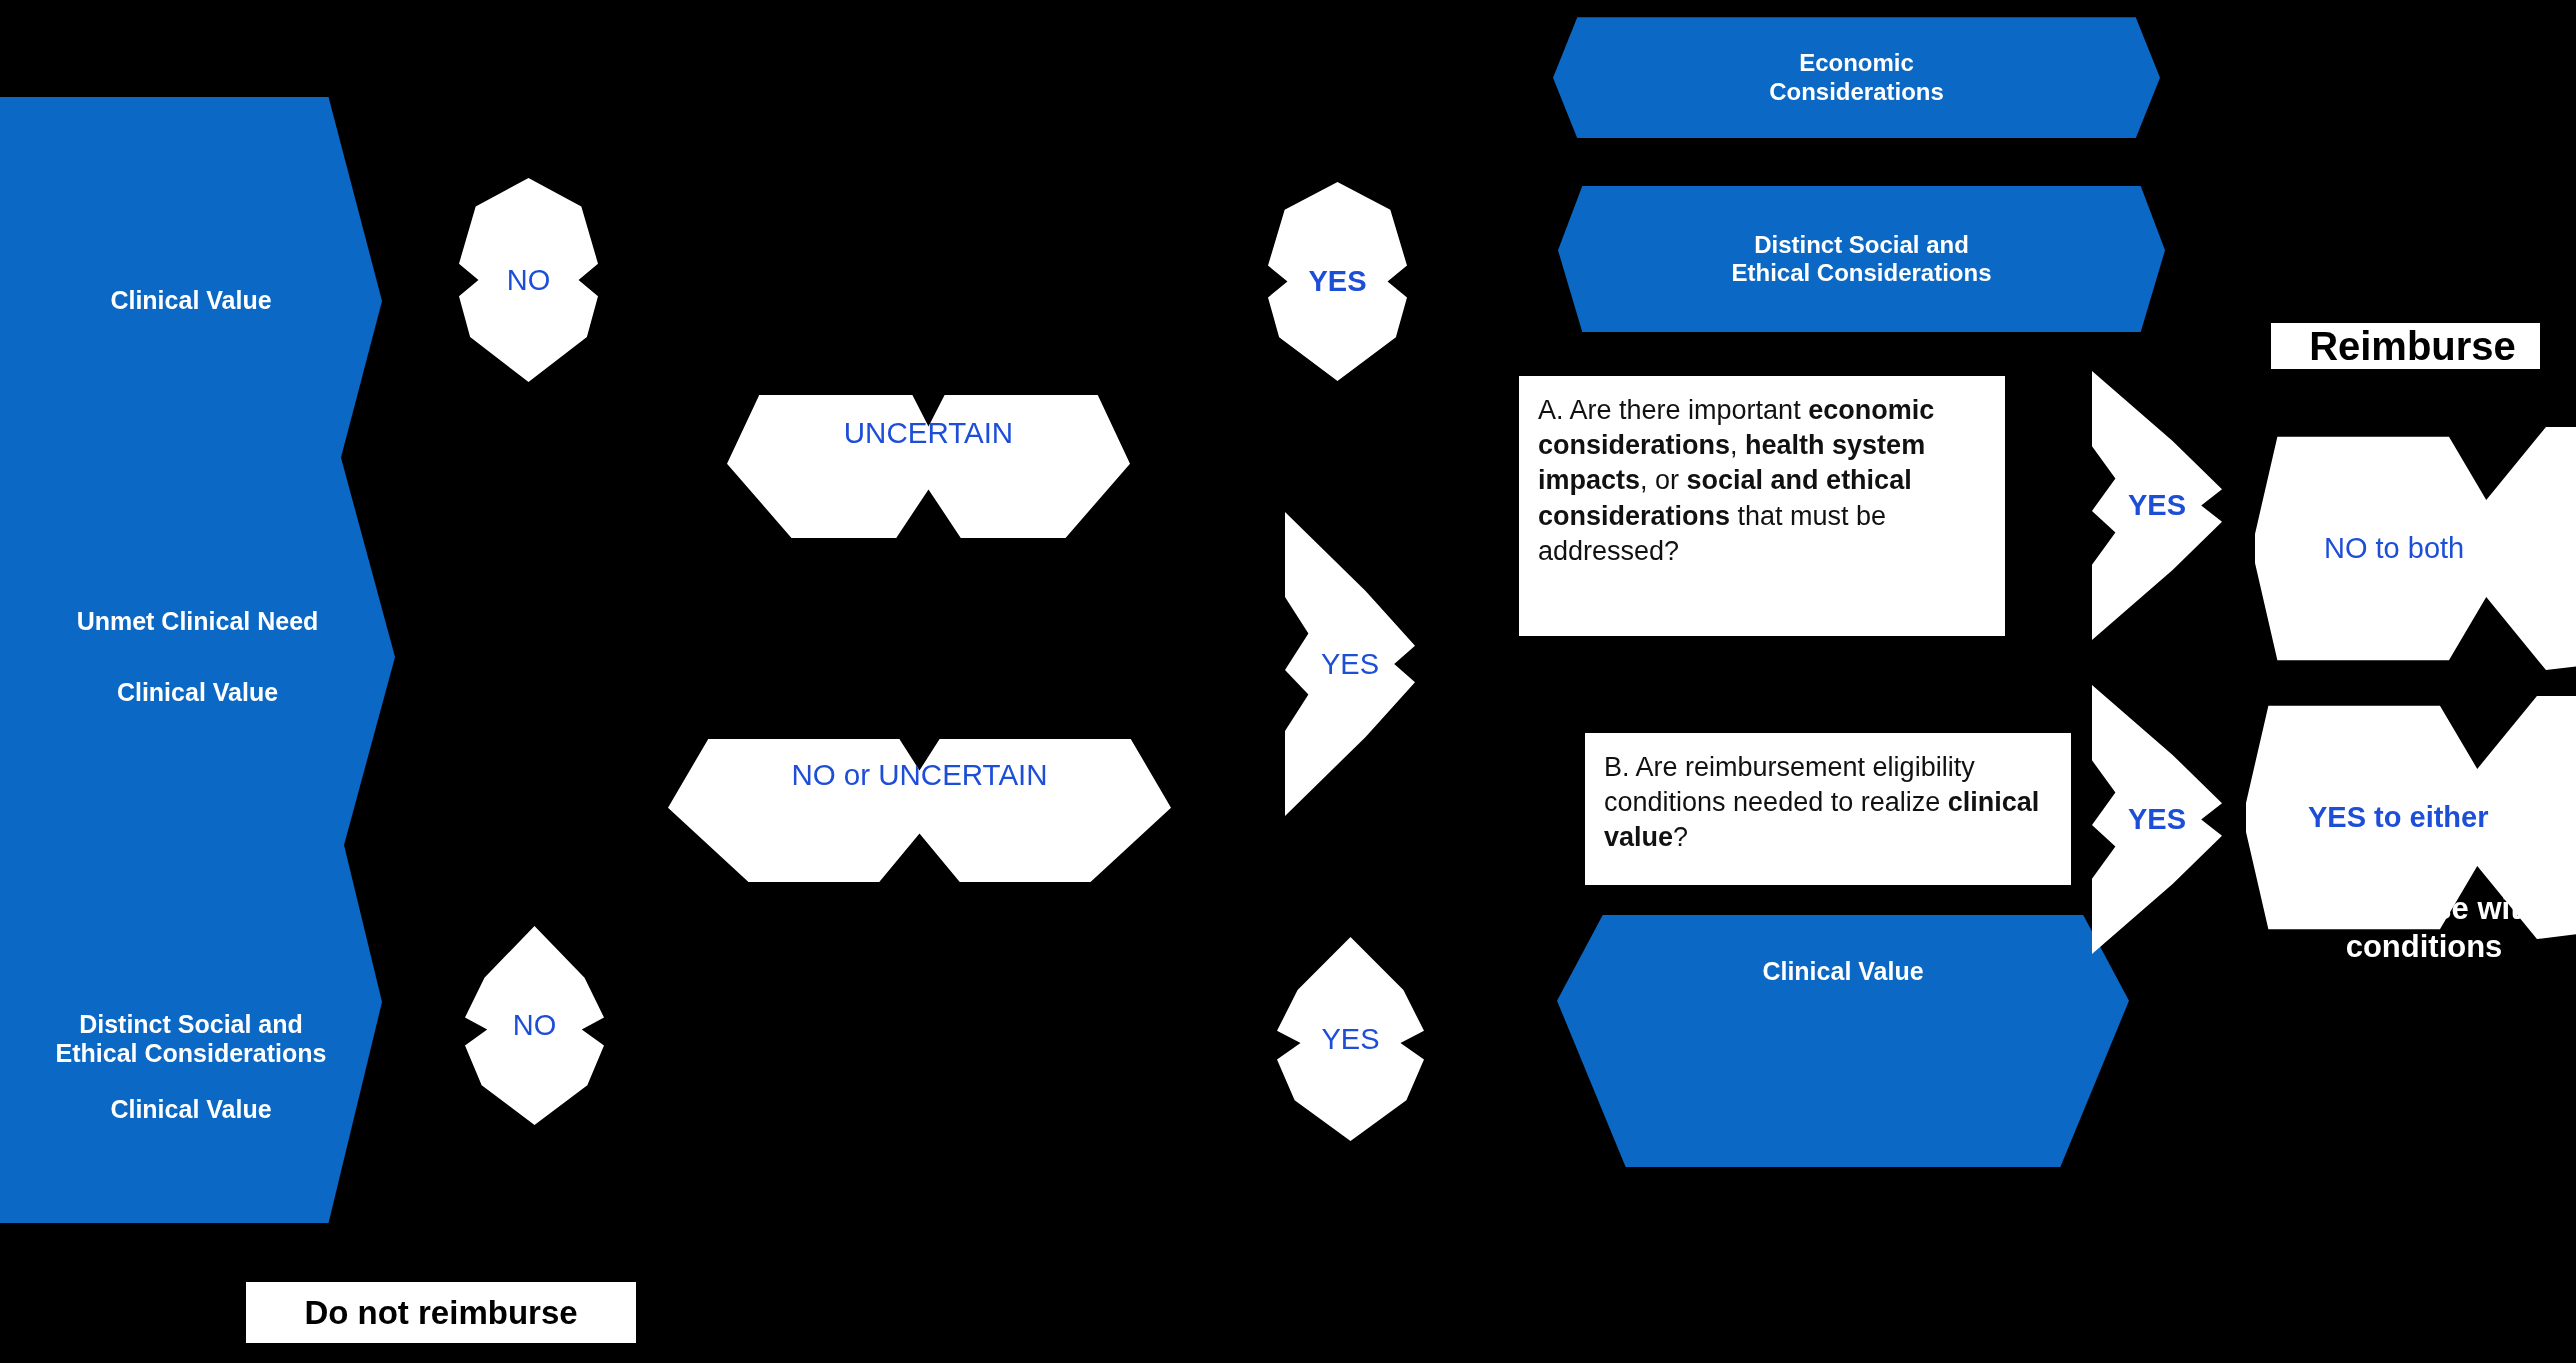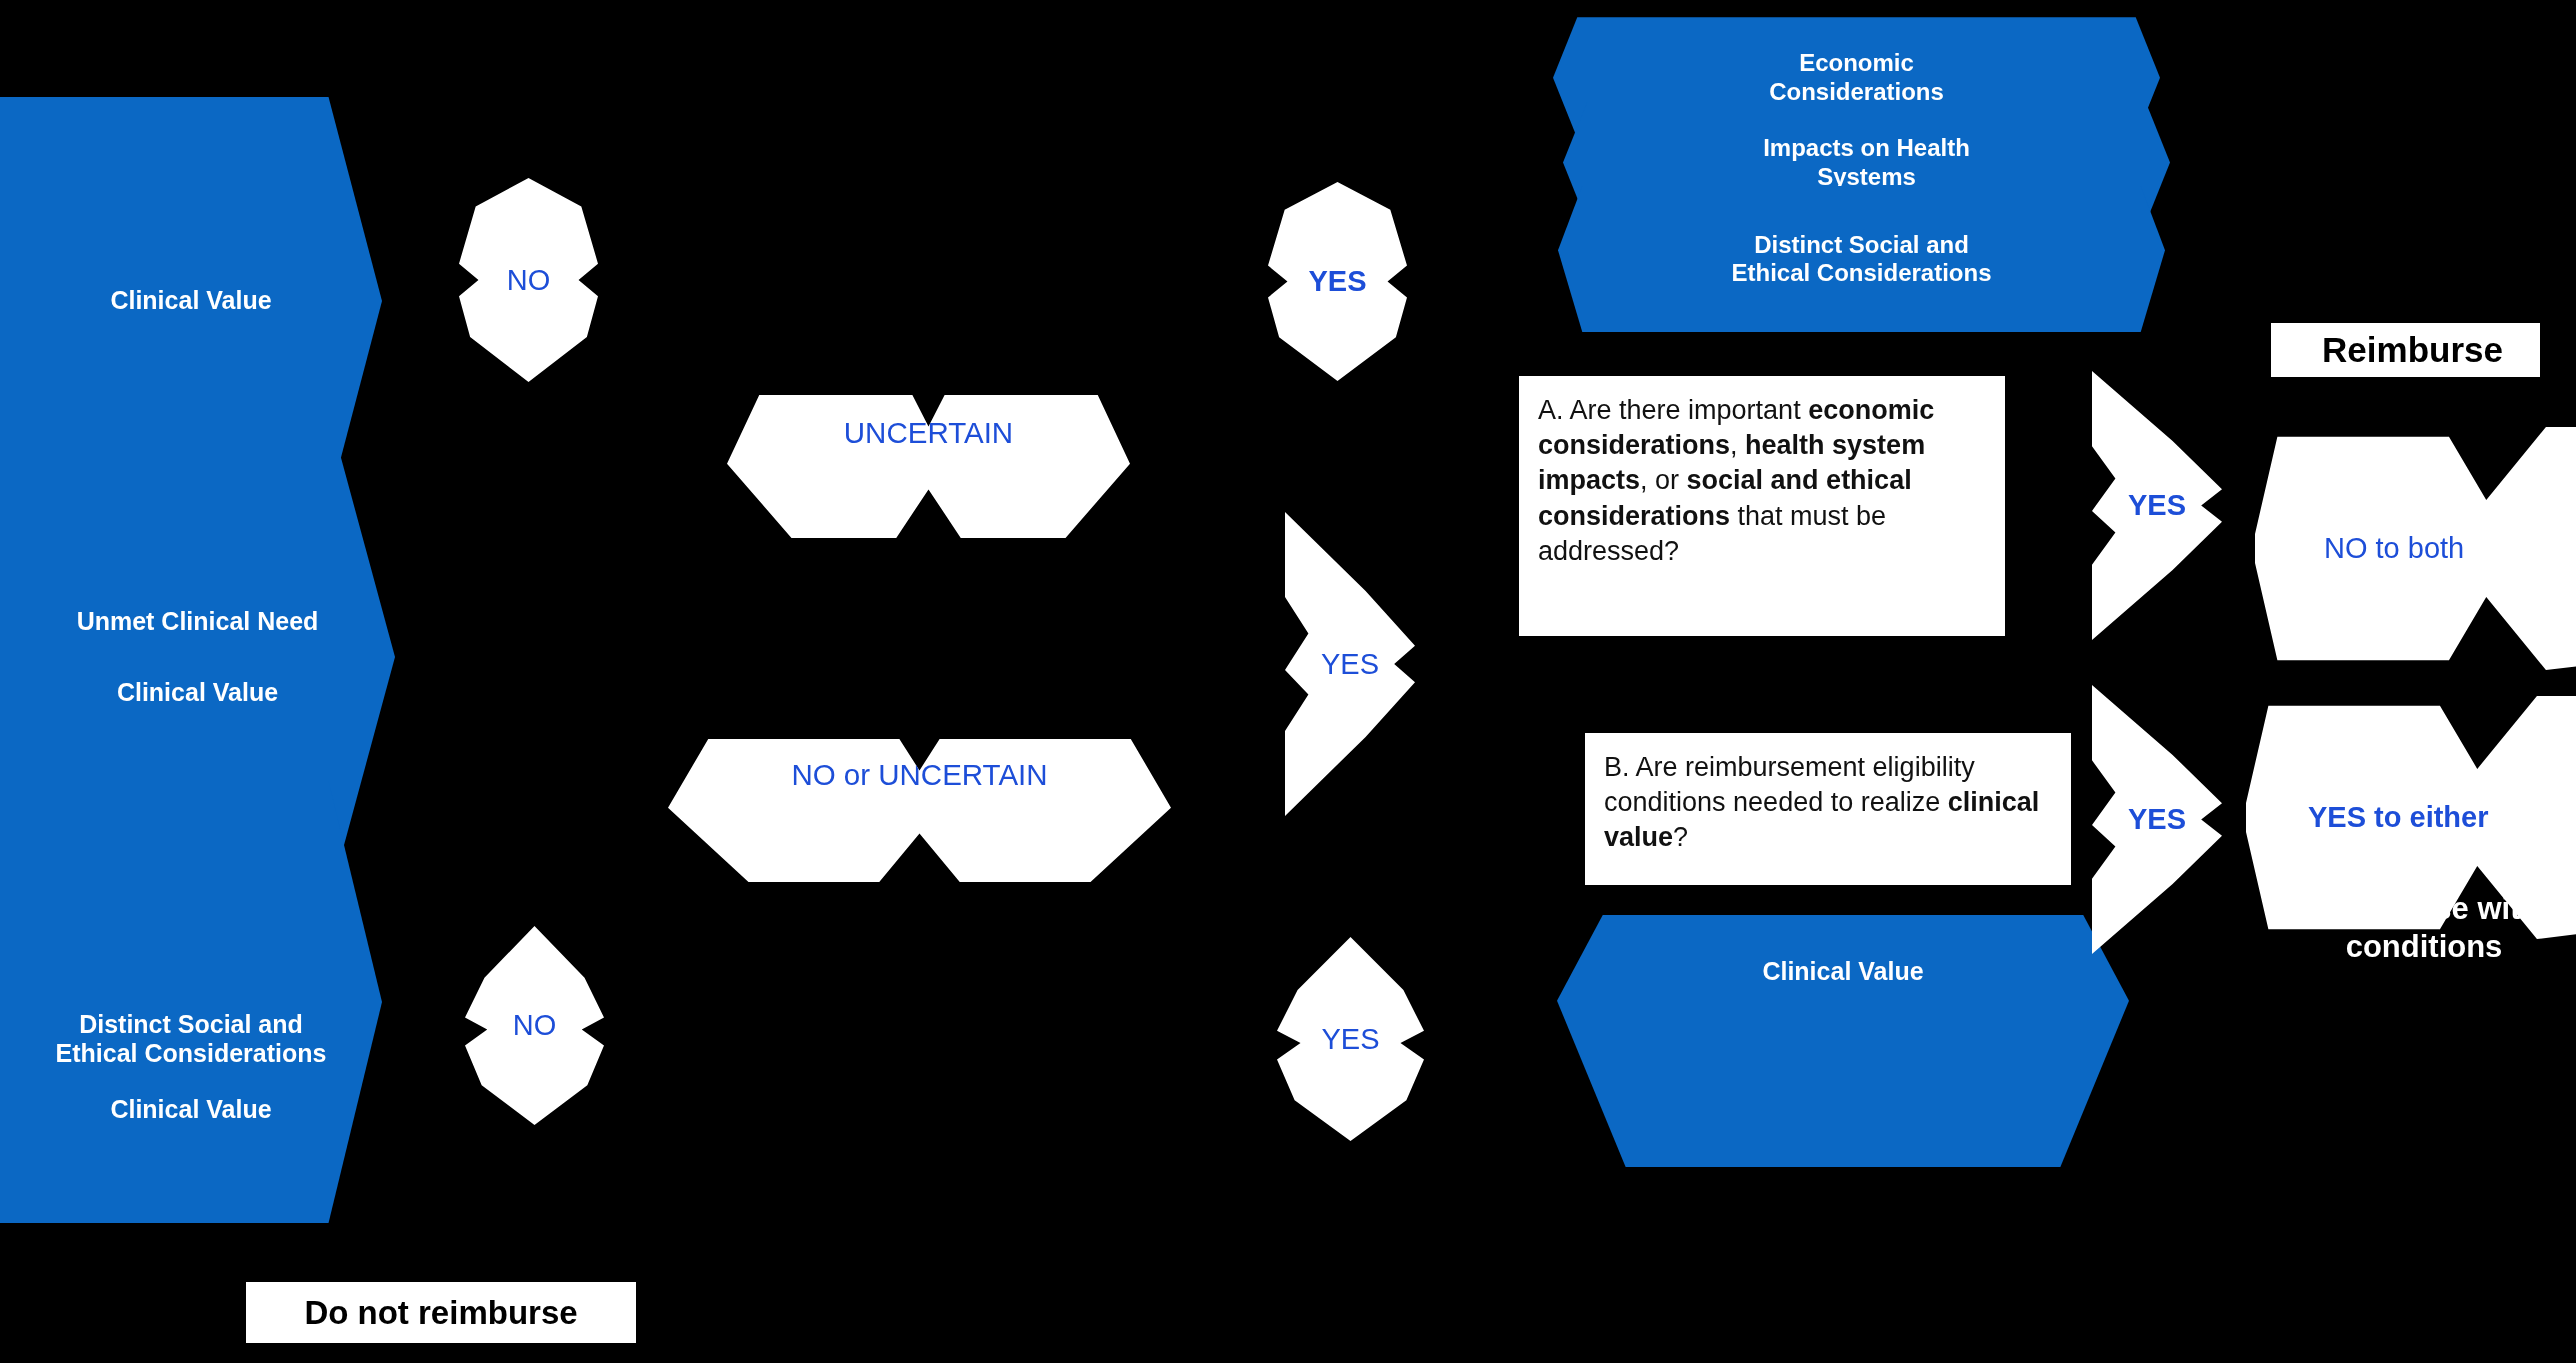--- a/index.html
+++ b/index.html
@@ -122,27 +122,20 @@
   </div>
 
   <div class="node blue" style="left:1553px;top:17.3px;width:607px;height:121px;font-size:24px;
               clip-path:polygon(4% 0%,96% 0%,100% 50%,96% 100%,4% 100%,0% 50%);">
     <span class="lbl">
       <span>Economic</span><br>
       <span>Considerations</span>
     </span>
   </div>
 
-  <div class="node blue" style="left:1563px;top:102px;width:607px;height:121px;font-size:24px;
-              clip-path:polygon(4% 0%,96% 0%,100% 50%,96% 100%,4% 100%,0% 50%);">
-    <span class="lbl">
-      <span>Impacts on Health</span><br>
-      <span>Systems</span>
-    </span>
-  </div>
 
   <div class="node blue" style="left:1558px;top:186px;width:607px;height:146px;font-size:24px;
               clip-path:polygon(4% 0%,96% 0%,100% 44%,96% 100%,4% 100%,0% 44%);">
     <span class="lbl">
       <span>Distinct Social and</span><br>
       <span>Ethical Considerations</span>
     </span>
   </div>
 
   <div class="node card" style="left:1519px;top:376px;width:486px;height:260px;font-size:27px;">
@@ -178,21 +171,21 @@
   <div class="node white wide-arrow" style="left:2255px;top:427px;width:373px;height:243px;font-size:29px;
               justify-content:flex-start;padding-left:69px;">
     <span>NO to both</span>
   </div>
 
   <div class="node white wide-arrow" style="left:2246px;top:696px;width:373px;height:243px;font-size:29px;font-weight:bold;
               justify-content:flex-start;padding-left:62px;">
     <span>YES to either</span>
   </div>
 
-  <div class="node plate" style="left:2271px;top:323px;width:269px;height:54px;font-size:35px;padding-left:14px;">
+  <div class="node plate" style="left:2271px;top:323px;width:269px;height:46px;font-size:40px;padding-left:14px;">
     <span>Reimburse</span>
   </div>
 
   <div class="node ontext" style="left:2255px;top:876px;width:338px;height:104px;font-size:31px;line-height:1.22;">
     <span>Reimburse with conditions</span>
   </div>
 
   <div class="node plate" style="left:246px;top:1282px;width:390px;height:61px;font-size:33px;">
     <span>Do not reimburse</span>
   </div>

